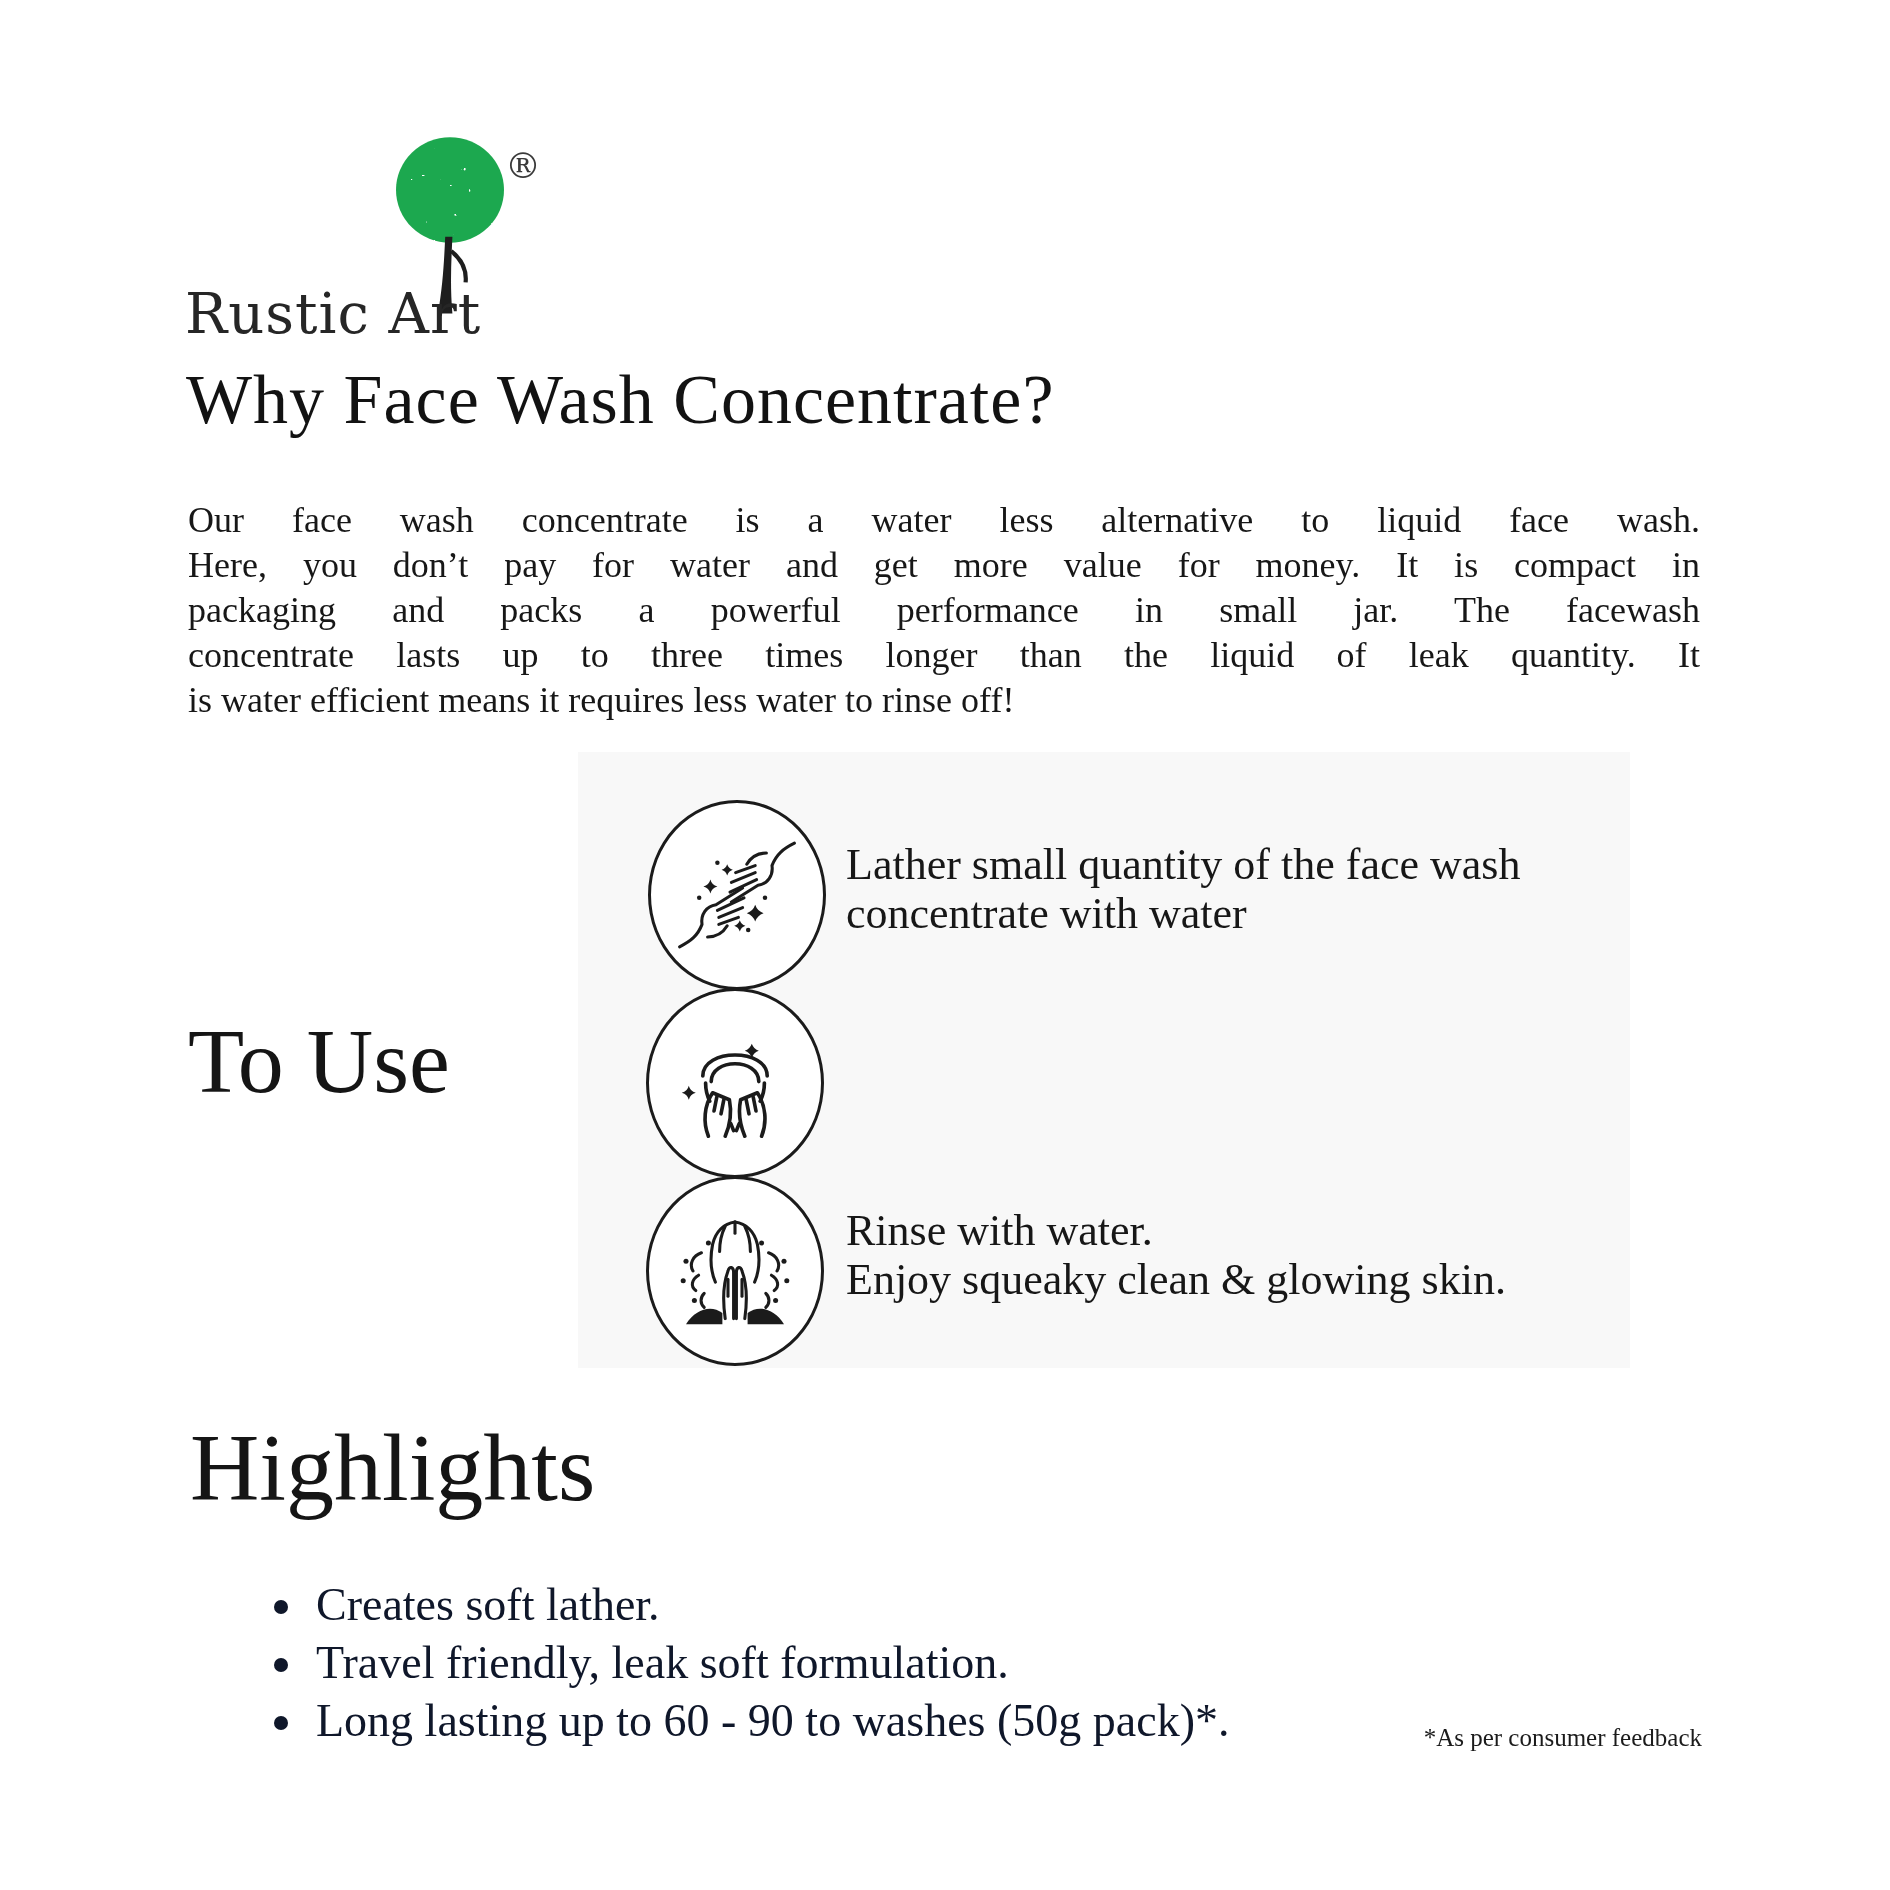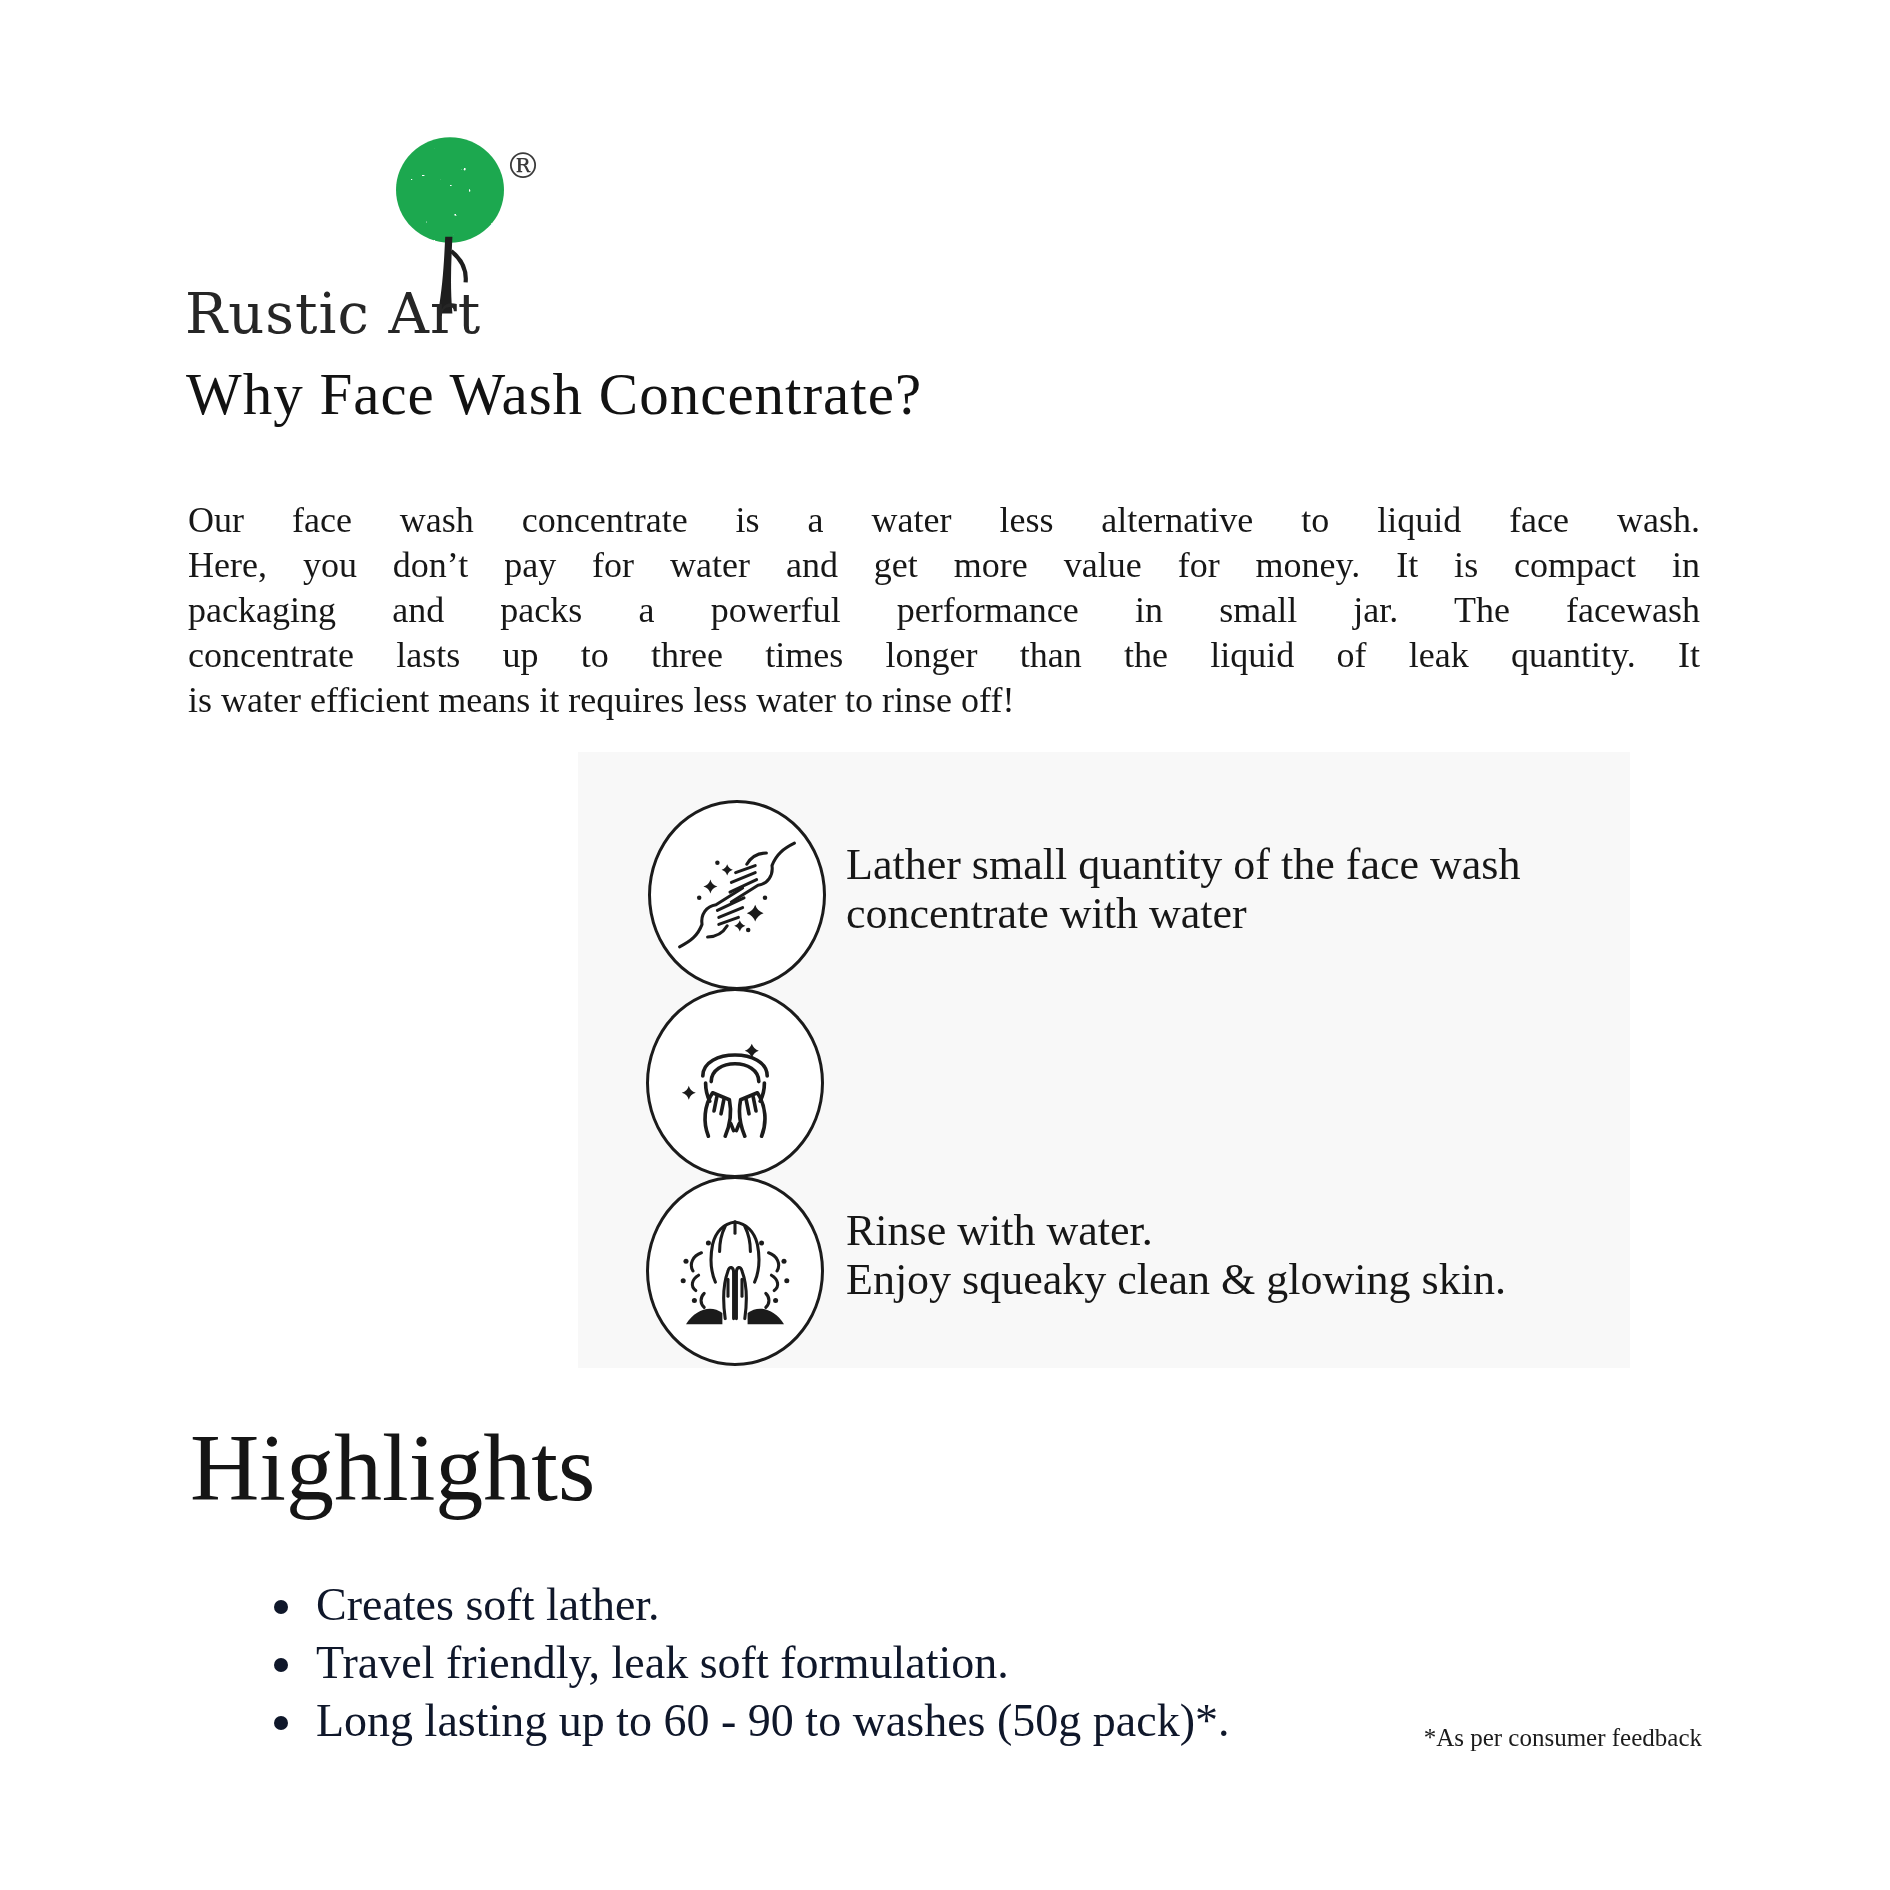--- a/index.html
+++ b/index.html
@@ -9,21 +9,21 @@
   }
   
   .logo{position:absolute;left:185px;top:135px;width:400px;height:215px;}
   .tree-svg{position:absolute;left:205px;top:0;width:120px;height:200px;}
   .reg{position:absolute;left:320px;top:10px;font-size:36px;color:#3a3a3a;font-family:"DejaVu Serif",serif;}
   .brand{
     position:absolute;left:0;top:146px;font-size:56px;color:#262626;white-space:nowrap;
     font-family:"DejaVu Serif",serif;letter-spacing:1px;
   }
   
-  .title{position:absolute;left:186px;top:360px;margin:0;font-size:59px;font-weight:normal;
+  .title{position:absolute;left:186px;top:360px;margin:0;font-size:70px;font-weight:normal;
          letter-spacing:1px;color:#121212;white-space:nowrap;}
   .touse{position:absolute;left:188px;top:1008px;margin:0;font-size:92px;font-weight:normal;white-space:nowrap;}
   .hl{position:absolute;left:186px;top:1408px;margin:4px;font-size:96px;font-weight:normal;white-space:nowrap;}
   
   .intro{position:absolute;left:188px;top:498px;width:1512px;font-size:36px;line-height:45px;color:#171717;}
   .jline{text-align:justify;text-align-last:justify;height:45px;white-space:normal;}
   .jline.last{text-align-last:left;}
   
   .panel{position:absolute;left:578px;top:752px;width:1052px;height:616px;background:#f8f8f8;}
   
@@ -73,20 +73,21 @@
   <div class="intro">
     <div class="jline">Our face wash concentrate is a water less alternative to liquid face wash.</div>
     <div class="jline">Here, you don’t pay for water and get more value for money. It is compact in</div>
     <div class="jline">packaging and packs a powerful performance in small jar. The facewash</div>
     <div class="jline">concentrate lasts up to three times longer than the liquid of leak quantity. It</div>
     <div class="jline last">is water efficient means it requires less water to rinse off!</div>
   </div>
 
   <div class="panel"></div>
 
+  <h2 class="touse">To Use</h2>
 
   <div class="circle c1">
     <svg viewBox="0 0 100 100" width="140" height="140">
       <g fill="none" stroke="#1b1b1b" stroke-width="2.2" stroke-linecap="round" stroke-linejoin="round">
         <path d="M9 87 C17 83 22 79 25 71 C24 64 28 58 35 57 L54 45"></path>
         <path d="M36 61 L55 52"></path>
           <path d="M37 66 L54 59"></path>
           <path d="M37 71 L51 66"></path>
         <path d="M29 80 C35 80 40 77 43 72"></path>
         <path d="M91 13 C83 17 78 21 75 29 C76 36 72 42 65 43 L46 55"></path>

